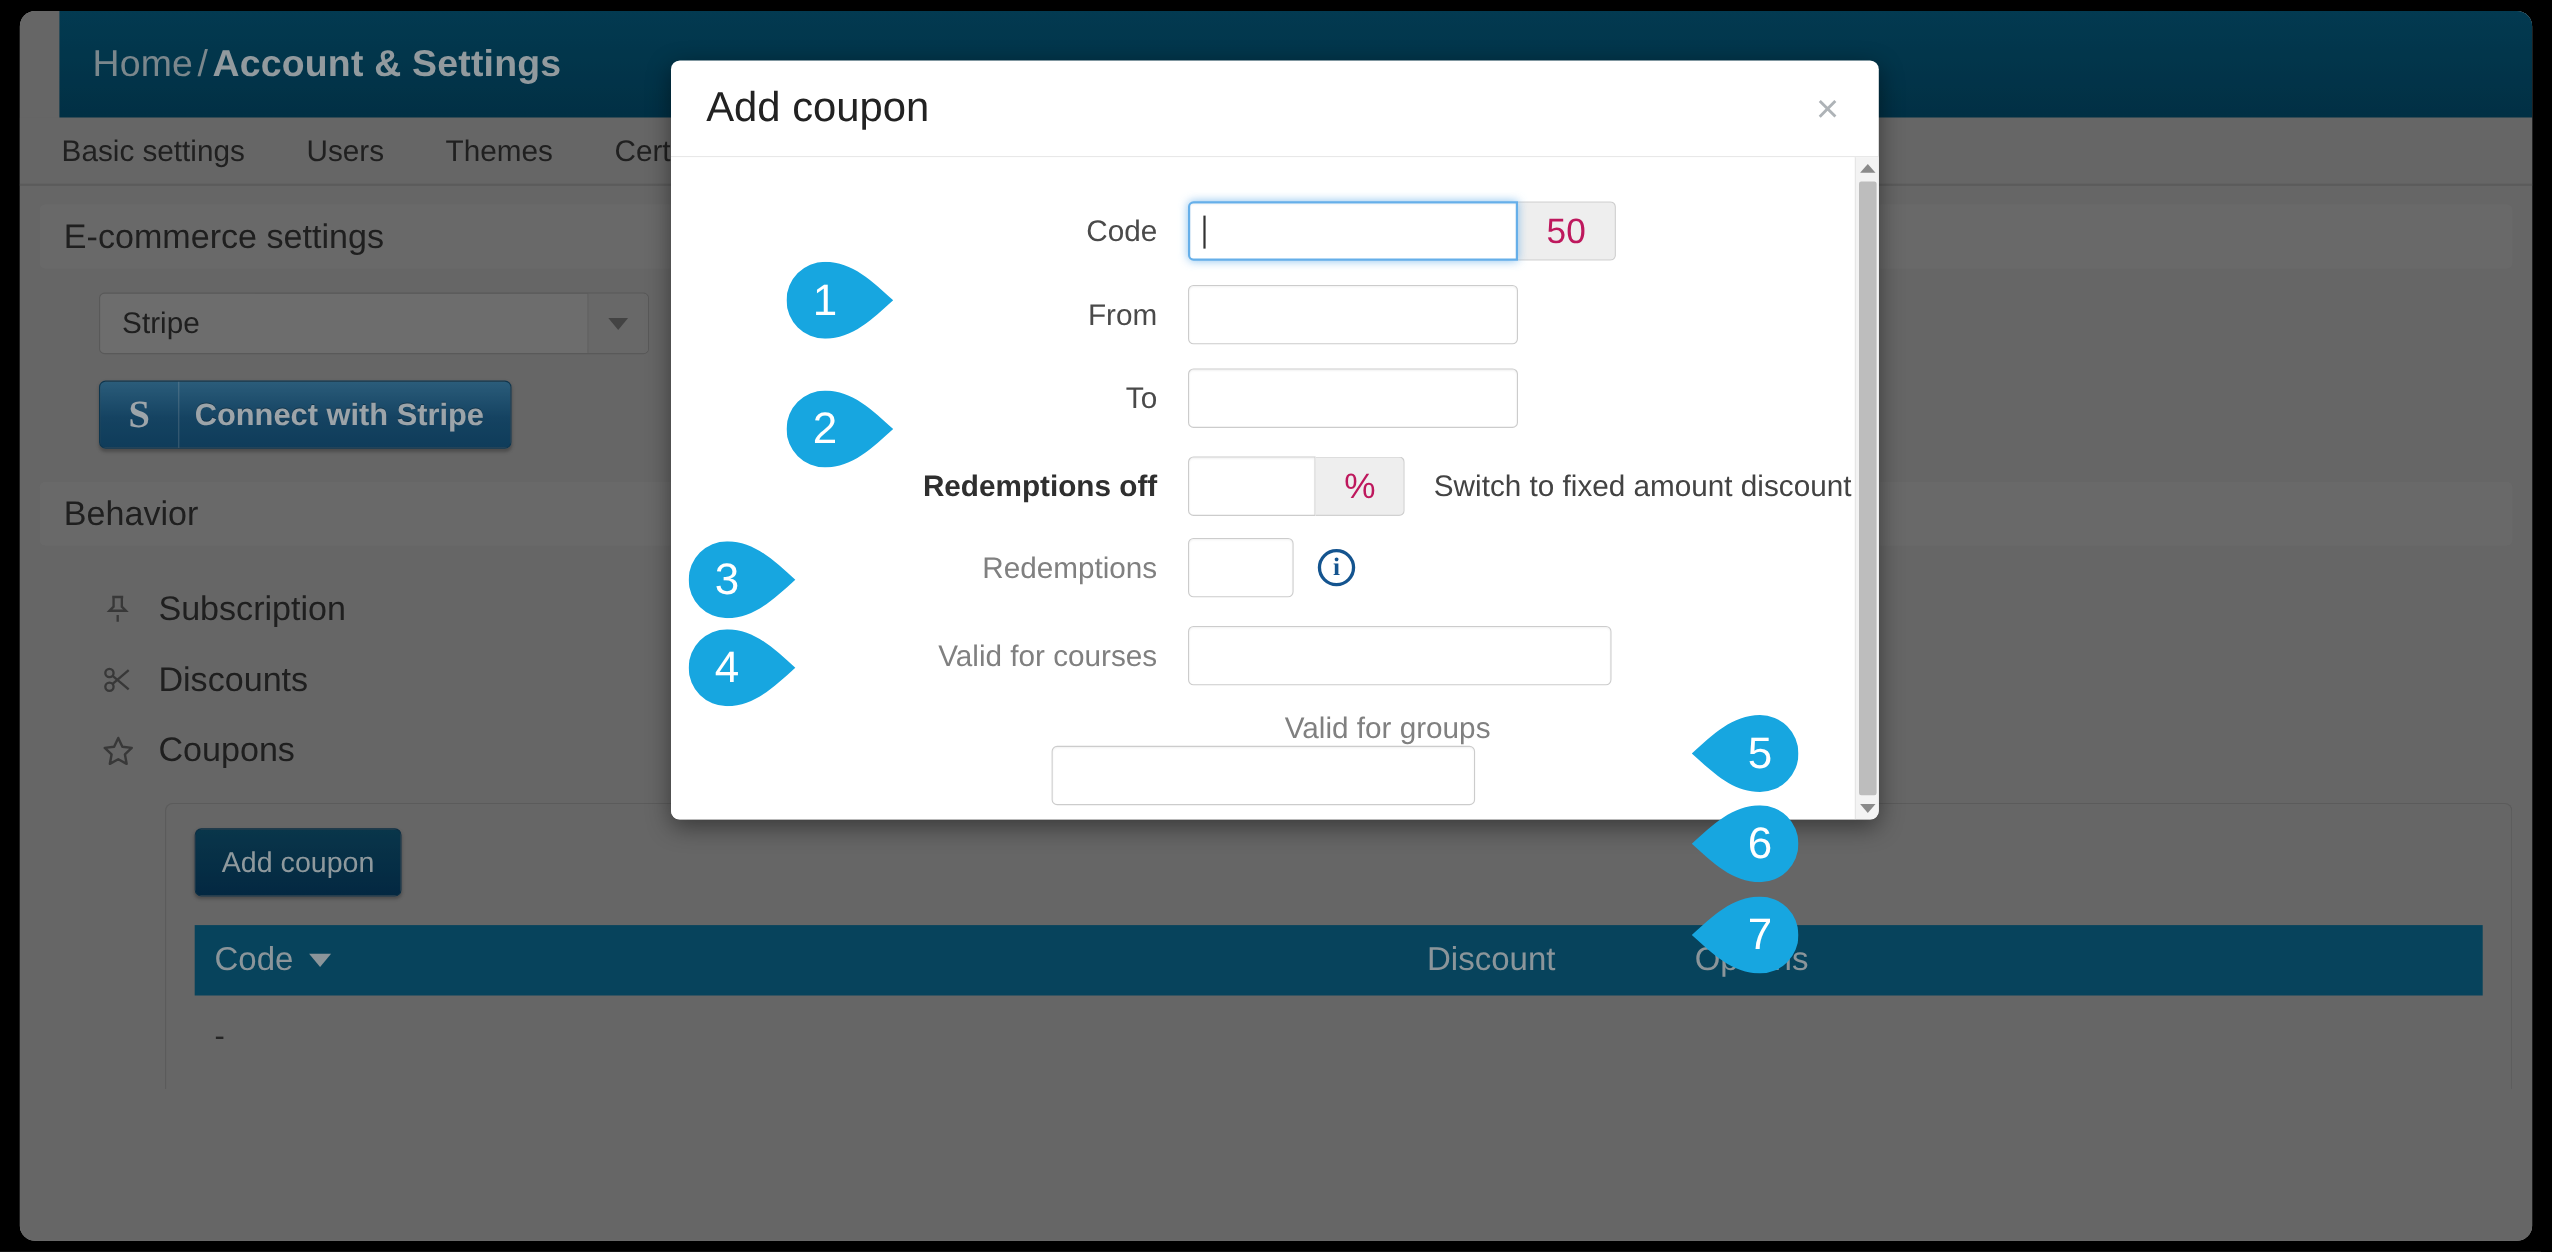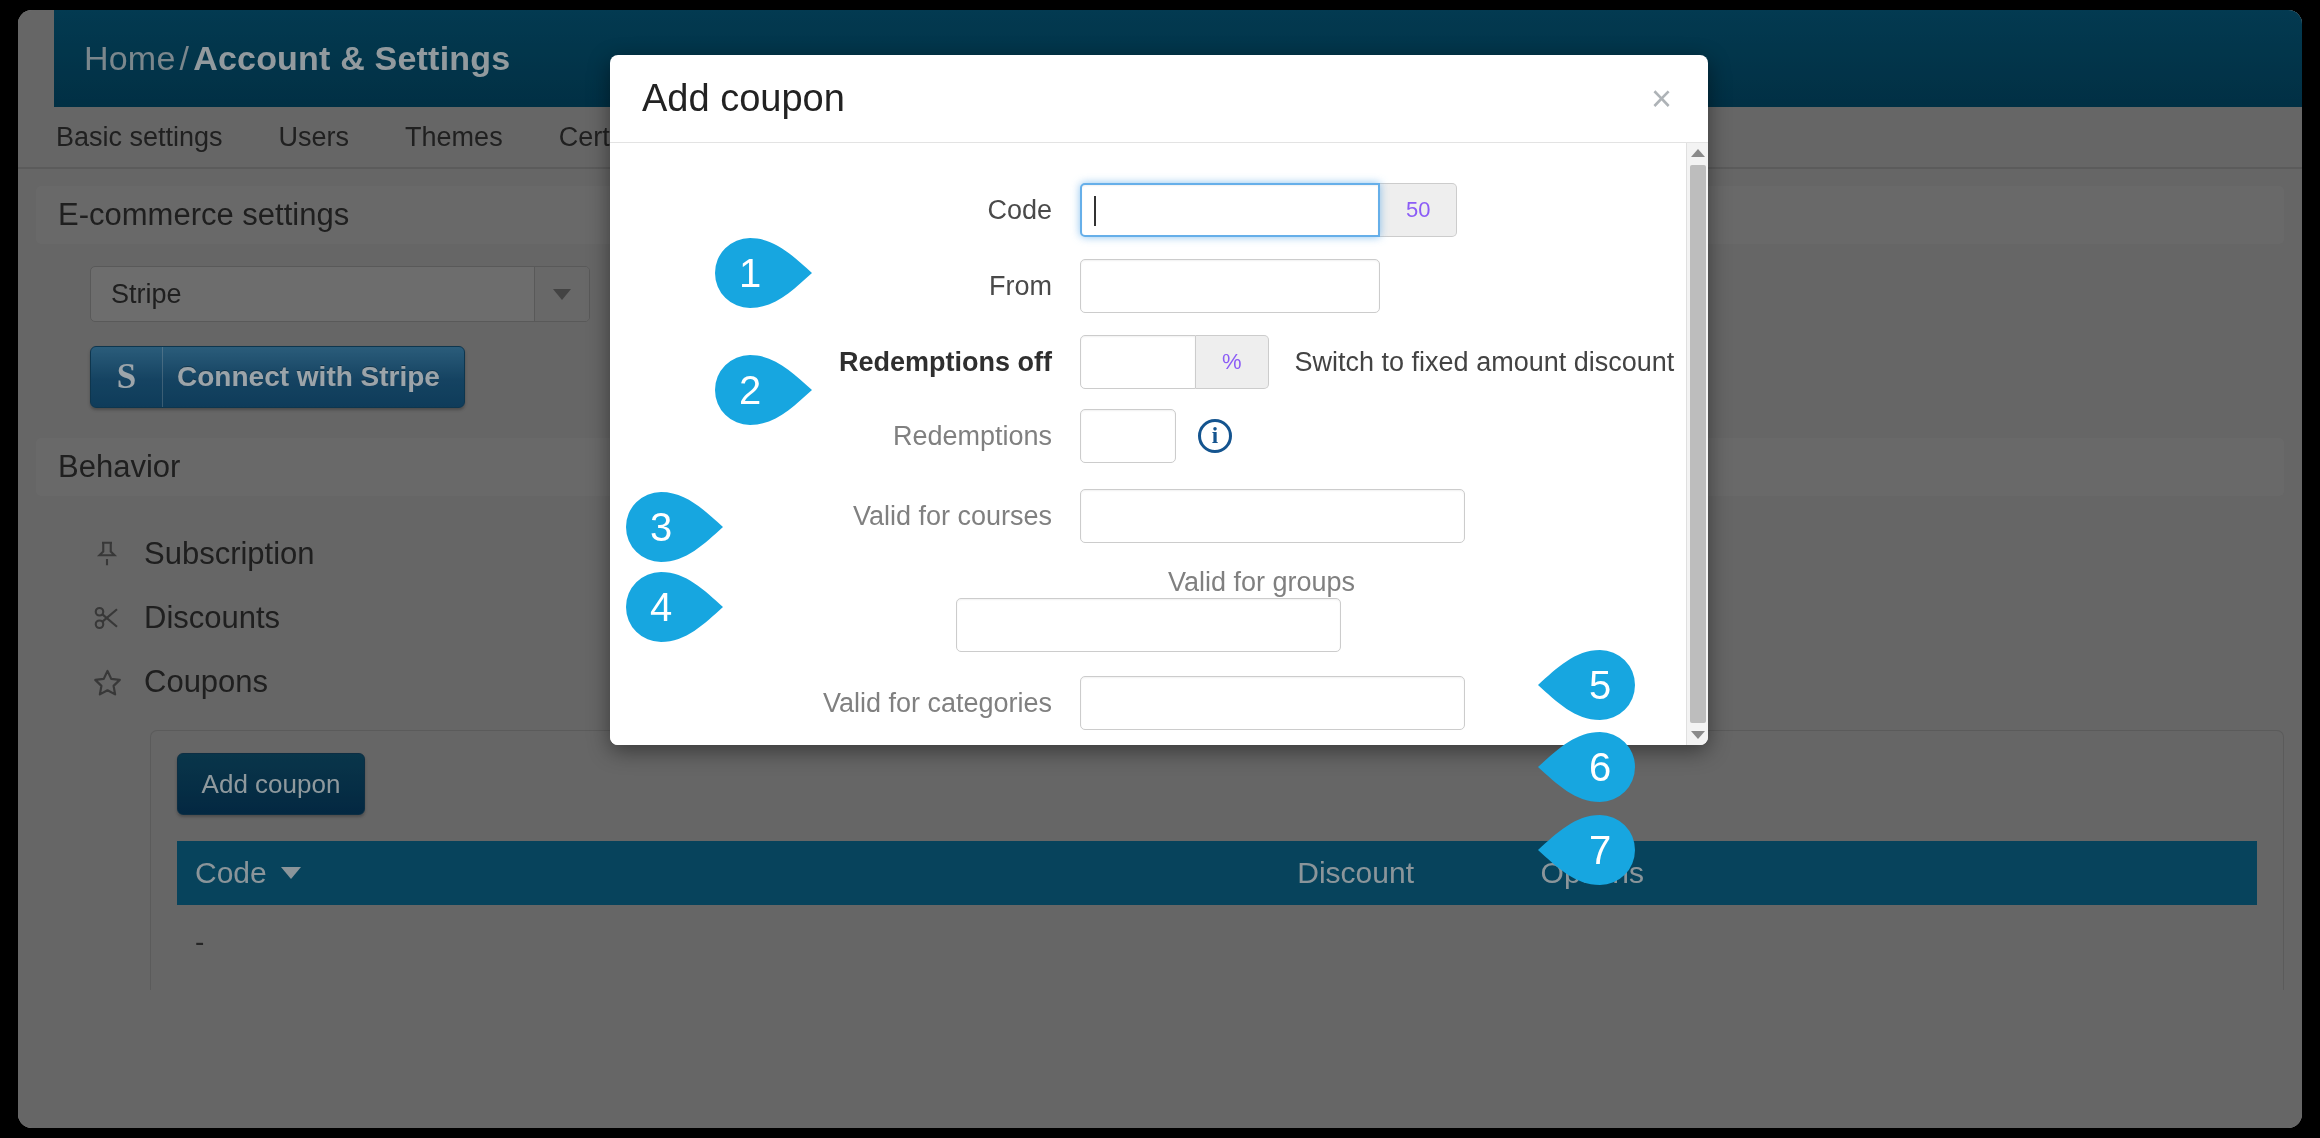--- a/index.html
+++ b/index.html
@@ -331,22 +331,22 @@
   }
   .addon {
     height: 54px;
     min-width: 54px;
     padding: 0 26px;
     background: #eee;
     border: 1px solid #ccc;
     border-left: none;
     border-radius: 0 5px 5px 0;
     display: flex; align-items: center; justify-content: center;
-    font-size: 22px;
-    color: #8b5cf6;
+    font-size: 32px;
+    color: #be185d;
   }
   .caret-blink {
     display: inline-block;
     width: 2px; height: 30px;
     background: #333;
     margin: 11px 0 0 12px;
   }
 
   .w-code  { width: 300px; }
   .w-date  { width: 300px; }
@@ -512,20 +512,24 @@
               <div class="inp w-code inp-focus"><span class="caret-blink"></span></div>
               <div class="addon">50</div>
             </div>
           </div>
 
           <div class="frow" style="margin-bottom:22px;">
             <div class="flabel dark">From</div>
             <div class="inp w-date"></div>
           </div>
 
+          <div class="frow" style="margin-bottom:26px;">
+            <div class="flabel dark">To</div>
+            <div class="inp w-date"></div>
+          </div>
 
           <div class="frow" style="margin-bottom:20px;">
             <div class="flabel active">Redemptions off</div>
             <div class="inp-group">
               <div class="inp w-pct"></div>
               <div class="addon">%</div>
             </div>
             <div class="switch-note">Switch to fixed amount discount</div>
           </div>
 

